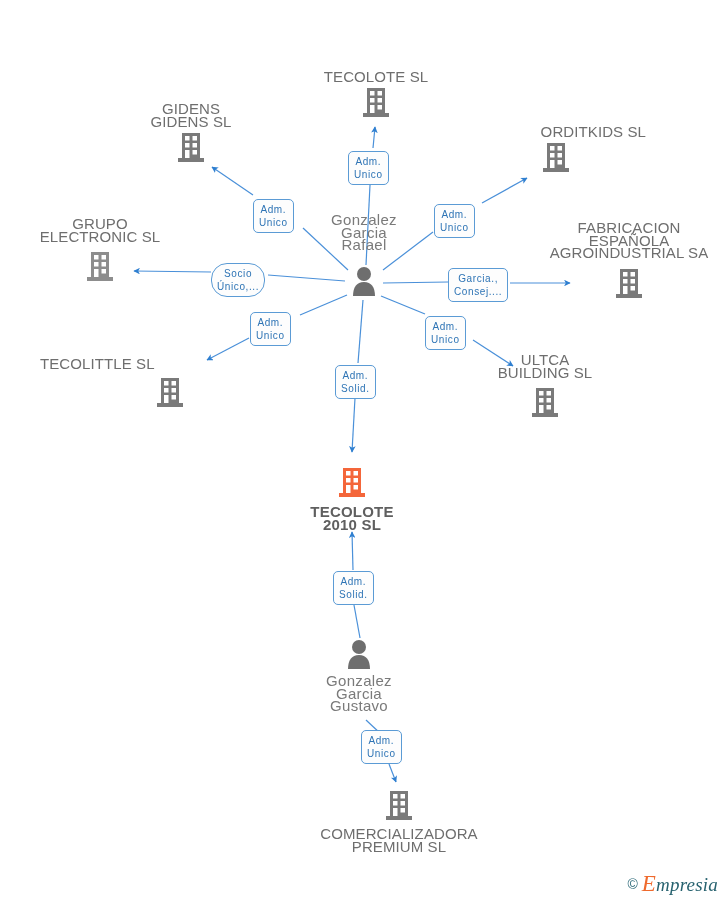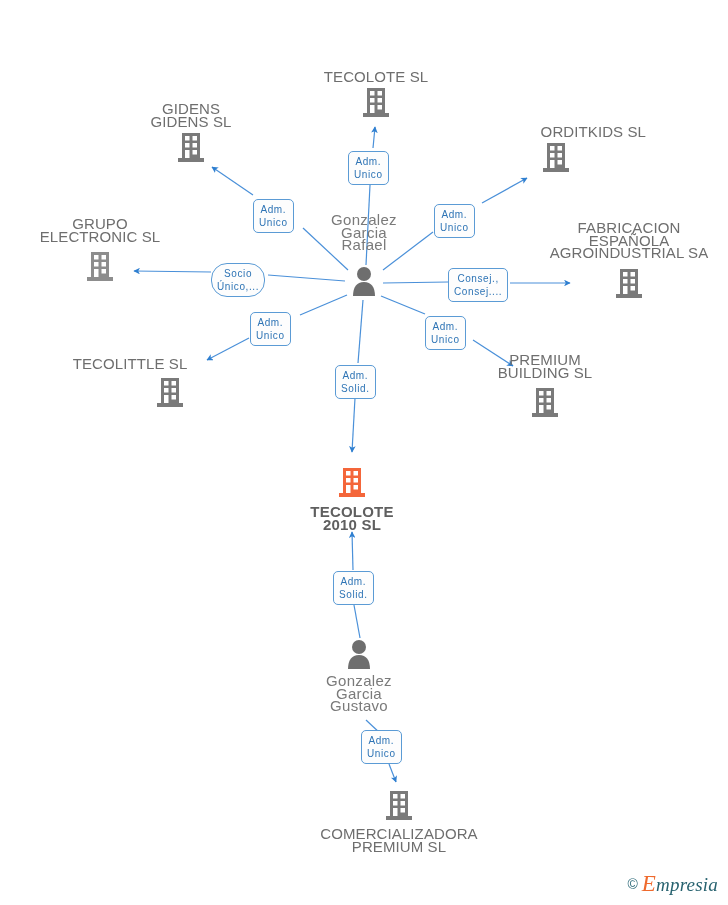--- a/index.html
+++ b/index.html
@@ -245,21 +245,21 @@
             <rect x="14.5" y="10" width="4.5" height="4.5"></rect>
             <rect x="7" y="17" width="4.5" height="8"></rect>
             <rect x="14.5" y="17" width="4.5" height="4.5"></rect>
           </g>
         </svg>
     </span>
   </div>
 
   <div class="node" style="left:170px; top:392px; width:0;">
     <div style="position:absolute; left:-130px; top:-34px; width:180px; text-align:right;">
-      <div class="node-label" style="text-align:center;">TECOLITTLE SL</div>
+      <div class="node-label" style="text-align:left;">TECOLITTLE SL</div>
     </div>
     <span class="icon-wrap" style="position:absolute; left:-13px; top:-14px;">
       <svg width="26" height="30" viewBox="0 0 26 30">
           <g fill="#7a7a7a">
             <rect x="4" y="0" width="18" height="26"></rect>
             <rect x="0" y="25" width="26" height="4"></rect>
           </g>
           <g fill="#ffffff">
             <rect x="7" y="3" width="4.5" height="4.5"></rect>
             <rect x="14.5" y="3" width="4.5" height="4.5"></rect>
@@ -267,21 +267,21 @@
             <rect x="14.5" y="10" width="4.5" height="4.5"></rect>
             <rect x="7" y="17" width="4.5" height="8"></rect>
             <rect x="14.5" y="17" width="4.5" height="4.5"></rect>
           </g>
         </svg>
     </span>
   </div>
 
   <div class="node" style="left:545px; top:402px; width:0;">
     <div style="position:absolute; left:-90px; top:-48px; width:180px;">
-      <div class="node-label">PREMIUM</div>
+      <div class="node-label">ULTCA</div>
       <div class="node-label">BUILDING  SL</div>
     </div>
     <span class="icon-wrap" style="position:absolute; left:-13px; top:-14px;">
       <svg width="26" height="30" viewBox="0 0 26 30">
           <g fill="#7a7a7a">
             <rect x="4" y="0" width="18" height="26"></rect>
             <rect x="0" y="25" width="26" height="4"></rect>
           </g>
           <g fill="#ffffff">
             <rect x="7" y="3" width="4.5" height="4.5"></rect>
@@ -383,21 +383,21 @@
     <span>Adm.</span>
     <span>Unico</span>
   </div>
 
   <div class="edge-label" style="left:211px; top:263px;border-radius:16px;">
     <span>Socio</span>
     <span>Único,...</span>
   </div>
 
   <div class="edge-label" style="left:448px; top:268px;">
-    <span>Consej.,</span>
+    <span>Garcia.,</span>
     <span>Consej....</span>
   </div>
 
   <div class="edge-label" style="left:250px; top:312px;">
     <span>Adm.</span>
     <span>Unico</span>
   </div>
 
   <div class="edge-label" style="left:425px; top:316px;">
     <span>Adm.</span>

